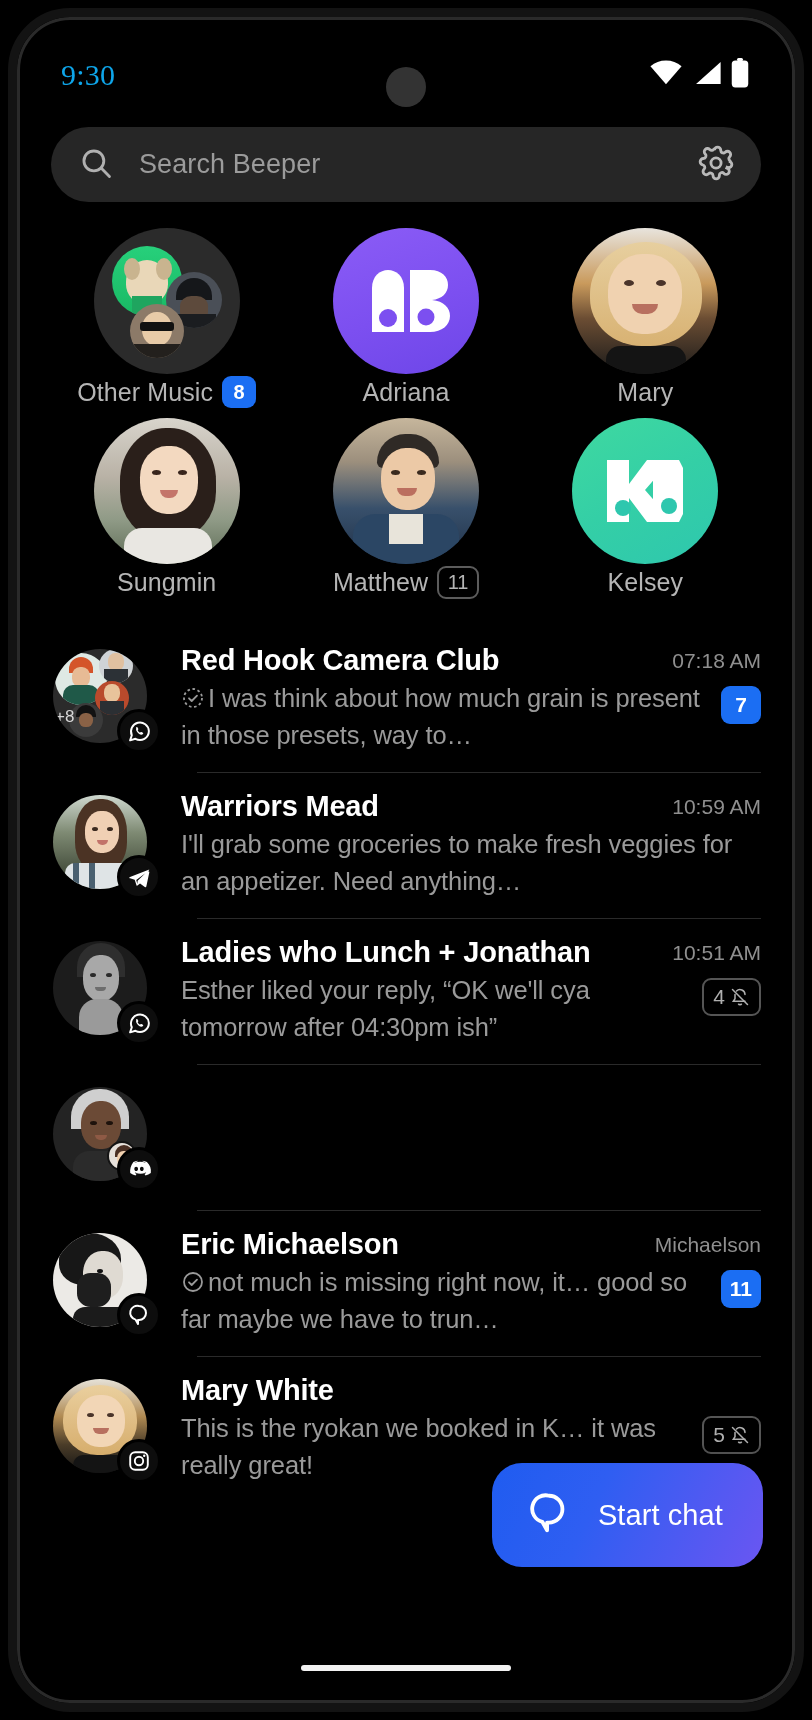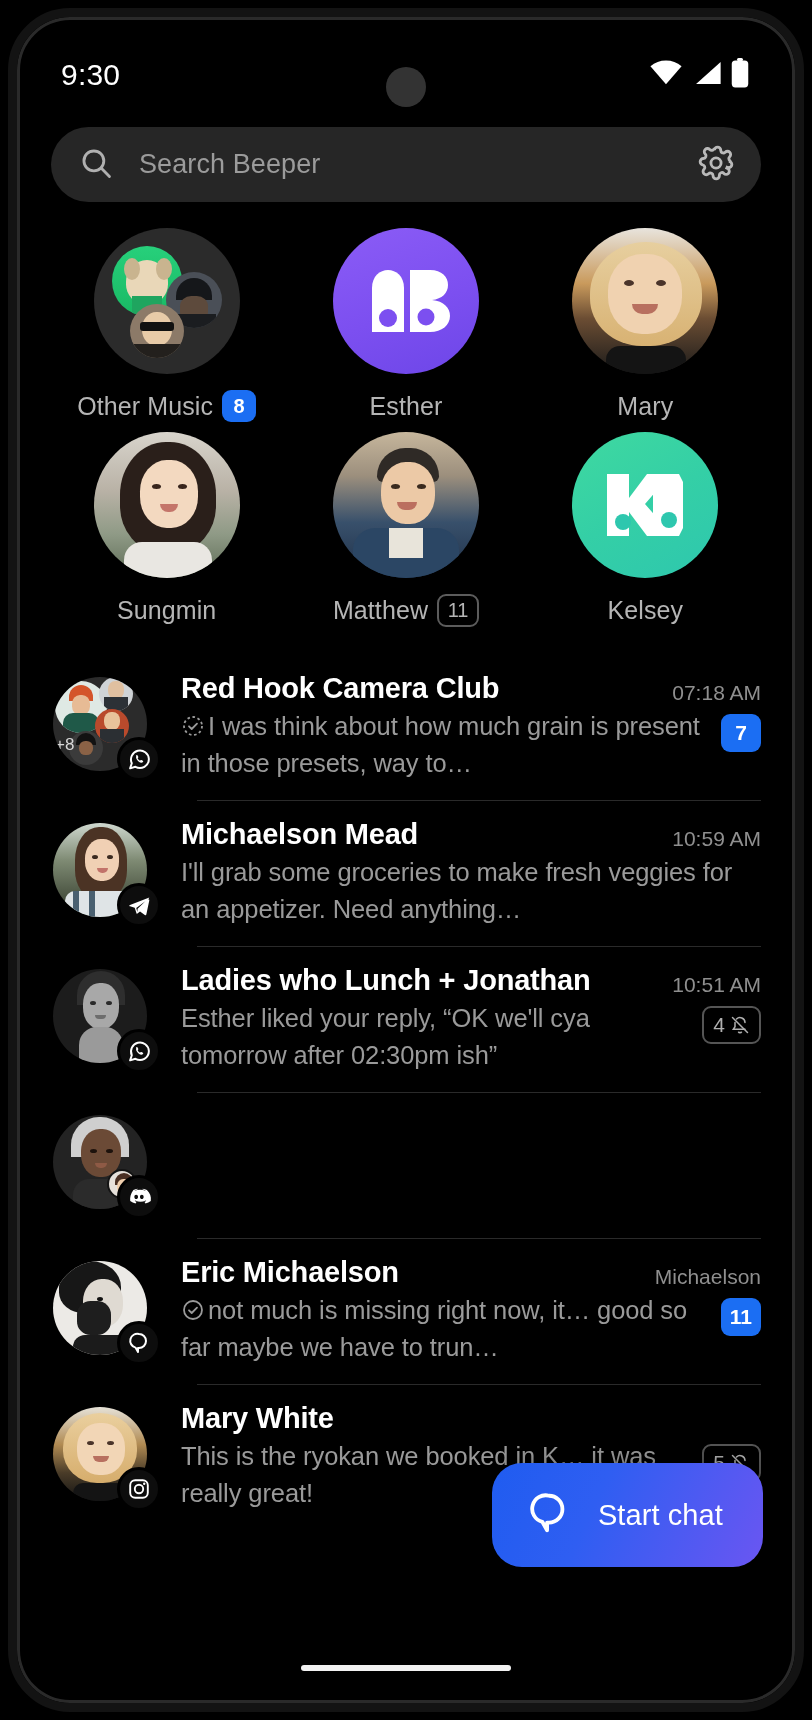--- a/index.html
+++ b/index.html
@@ -29,24 +29,25 @@
   }
   
   .status-bar {
     position: relative;
     height: 96px;
     display: flex;
     align-items: center;
     padding: 0 36px 0 34px;
   }
   .status-time {
-    color: #ffffff;
+    color: #0ea5e9;
     font-size: 30px;
     font-weight: 500;
     letter-spacing: .2px;
+    font-family: Liberation Serif, serif;
   }
   .camera-hole {
     position: absolute;
     left: 50%; top: 40px;
     transform: translateX(-50%);
     width: 40px; height: 40px;
     border-radius: 50%;
     background: #333;
   }
   .status-icons {
@@ -87,21 +88,20 @@
   .pinned-avatar {
     width: 146px; height: 146px;
     border-radius: 50%;
     overflow: hidden;
     position: relative;
   }
   .pinned-label-row {
     display: flex;
     align-items: center;
     gap: 9px;
-    margin-top: 14px;
     height: 36px;
   }
   .pinned-label {
     color: #b5b5b5;
     font-size: 25px;
     letter-spacing: .1px;
   }
   .badge-blue {
     background: #1b6ef3;
     color: #fff;
@@ -183,21 +183,21 @@
     justify-content: center;
     border: 3px solid #000;
   }
   .chat-body {
     flex: 1;
     margin-left: 20px;
     min-width: 0;
   }
   .chat-top {
     display: flex;
-    align-items: flex-end;
+    align-items: center;
     gap: 12px;
   }
   .chat-title {
     color: #fff;
     font-size: 29px;
     font-weight: 700;
     white-space: nowrap;
     overflow: hidden;
     text-overflow: ellipsis;
     letter-spacing: -.2px;
@@ -374,21 +374,21 @@
         <div class="ph ab-logo">
           <svg width="96" height="70" viewBox="0 0 96 70">
             <path d="M14 66 L14 22 C14 10 22 4 30 4 C38 4 46 10 46 22 L46 66 Z" fill="#fff"></path>
             <circle cx="30" cy="52" r="9" fill="#7c4ff0"></circle>
             <path d="M52 66 L52 4 L72 4 C84 4 90 11 90 19 C90 27 84 33 74 34 C86 35 92 42 92 50 C92 59 84 66 72 66 Z" fill="#fff"></path>
             <circle cx="68" cy="51" r="8.5" fill="#7c4ff0"></circle>
           </svg>
         </div>
       </div>
       <div class="pinned-label-row">
-        <span class="pinned-label">Esther</span>
+        <span class="pinned-label">Adriana</span>
       </div>
     </div>
 
     <div class="pinned-item">
       <div class="pinned-avatar">
         <div class="ph" style="background:linear-gradient(180deg,#e8e4dd 0%,#c99a5c 38%,#6b4d33 62%,#1a1a1a 100%);"></div>
         <div style="position:absolute;left:18px;top:14px;width:112px;height:104px;border-radius:50% 50% 46% 46%;background:linear-gradient(180deg,#e7cf9f,#d8b273);"></div>
         <div style="position:absolute;left:36px;top:26px;width:74px;height:80px;border-radius:46%;background:#f0d2b0;"></div>
         <div style="position:absolute;left:52px;top:52px;width:10px;height:6px;border-radius:50%;background:#4a342a;"></div>
         <div style="position:absolute;left:84px;top:52px;width:10px;height:6px;border-radius:50%;background:#4a342a;"></div>
@@ -512,21 +512,21 @@
           <div style="position:absolute;left:36px;top:68px;width:6px;height:30px;background:#4a6070;"></div>
         </div>
         <div class="platform-badge">
           <svg width="25" height="25" viewBox="0 0 24 24" fill="#fff">
             <path d="M21.4 4.3 2.9 11.4c-.9.4-.9 1.1 0 1.4l4.5 1.4 1.7 5.2c.2.6.4.7.9.3l2.5-2 4.6 3.4c.8.5 1.3.2 1.5-.8l2.8-13c.2-1-.4-1.4-1-1zM8.9 14.4 17.6 8 10.2 15l-.3 3.2z"></path>
           </svg>
         </div>
       </div>
       <div class="chat-body">
         <div class="chat-top">
-          <span class="chat-title">Michaelson Mead</span>
+          <span class="chat-title">Warriors Mead</span>
           <span class="chat-time">10:59 AM</span>
         </div>
         <div class="chat-bottom">
           <div class="chat-preview">
             <span>I'll grab some groceries to make fresh veggies for an appetizer. Need anything…</span>
           </div>
         </div>
       </div>
     </div>
 
@@ -547,21 +547,21 @@
           </svg>
         </div>
       </div>
       <div class="chat-body">
         <div class="chat-top">
           <span class="chat-title">Ladies who Lunch + Jonathan</span>
           <span class="chat-time">10:51 AM</span>
         </div>
         <div class="chat-bottom">
           <div class="chat-preview">
-            <span>Esther liked your reply, “OK we'll cya tomorrow after 02:30pm ish”</span>
+            <span>Esther liked your reply, “OK we'll cya tomorrow after 04:30pm ish”</span>
           </div>
           <div class="chat-meta">
             <span class="muted-pill">
               <span>4</span>
               <svg width="20" height="20" viewBox="0 0 24 24" fill="none" stroke="#b0b0b0" stroke-width="1.8">
                 <path d="M18 9a6 6 0 0 0-10.2-4.2M6 9v5l-2 3h14" stroke-linecap="round"></path>
                 <path d="M10 20a2.2 2.2 0 0 0 4 0"></path>
                 <line x1="3" y1="3" x2="21" y2="21" stroke-linecap="round"></line>
               </svg>
             </span>

